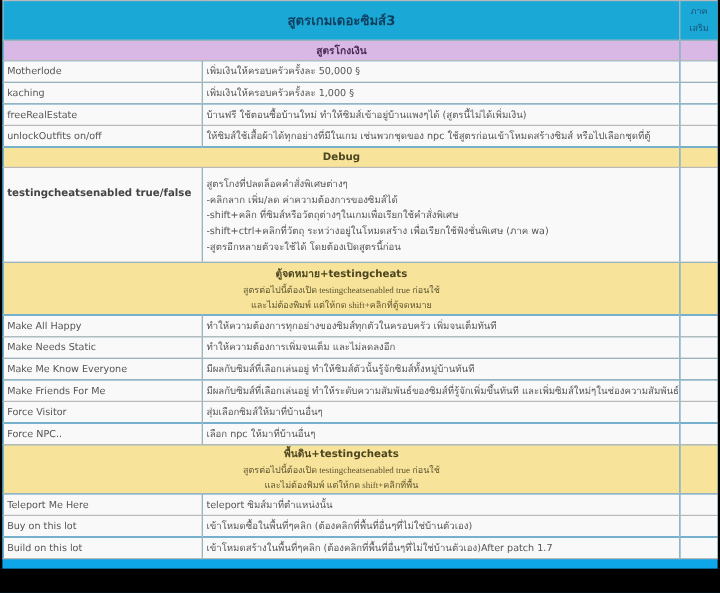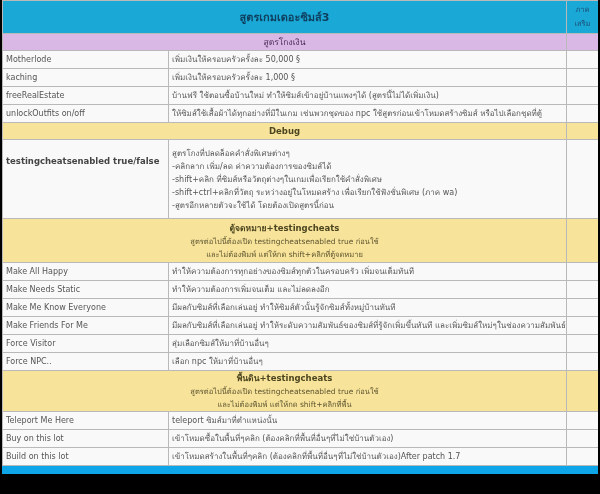--- a/index.html
+++ b/index.html
@@ -27,24 +27,24 @@
     overflow: hidden;
     white-space: nowrap;
   }
   col.c1 { width: 166px; }
   col.c2 { width: 398px; }
   col.c3 { width: 32px; }
   .hdr td { background: #1aa8d6; height: 32px; }
   .hdr .title { text-align: center; color: #0f3f5e; font-size: 11px; font-weight: bold; }
   .hdr .extra { color: #1b4f77; font-size: 7.5px; line-height: 14px; white-space: normal; text-align: center; }
   .sec-purple td { background: #d9b8e6; height: 16px; }
-  .sec-purple .stitle { text-align: center; color: #4a2a55; font-weight: normal; font-size: 8.5px; }
+  .sec-purple .stitle { text-align: center; color: #4a2a55; font-weight: bold; font-size: 8.5px; }
   .sec-yellow td { background: #f8e39a; margin-top: 16px; }
   .sec-yellow .stitle { text-align: center; color: #4c4620; font-weight: bold; font-size: 8.5px; }
-  .sec-yellow .ssub { text-align: center; color: #5c5530; font-size: 7.5px; line-height: 13px; }
+  .sec-yellow .ssub { text-align: center; color: #5c5530; font-size: 7.5px; line-height: 13px; font-family: Liberation Serif, serif; }
   .row td { background: #f9f9f9; height: 17px; }
   .row .key { color: #555; }
   .row .key.bold { font-weight: bold; color: #444; font-size: 8.5px; vertical-align: top; padding-top: 16px; }
   .row .desc { color: #555; }
   .multi { line-height: 13px; padding-top: 2px; padding-bottom: 2px; }
   .bottom-bar {
     position: absolute; left: 0; top: 474px; width: 600px; height: 20px; background: #000;
   }
   .watermark {
     position: absolute; right: 4px; top: 500px;

